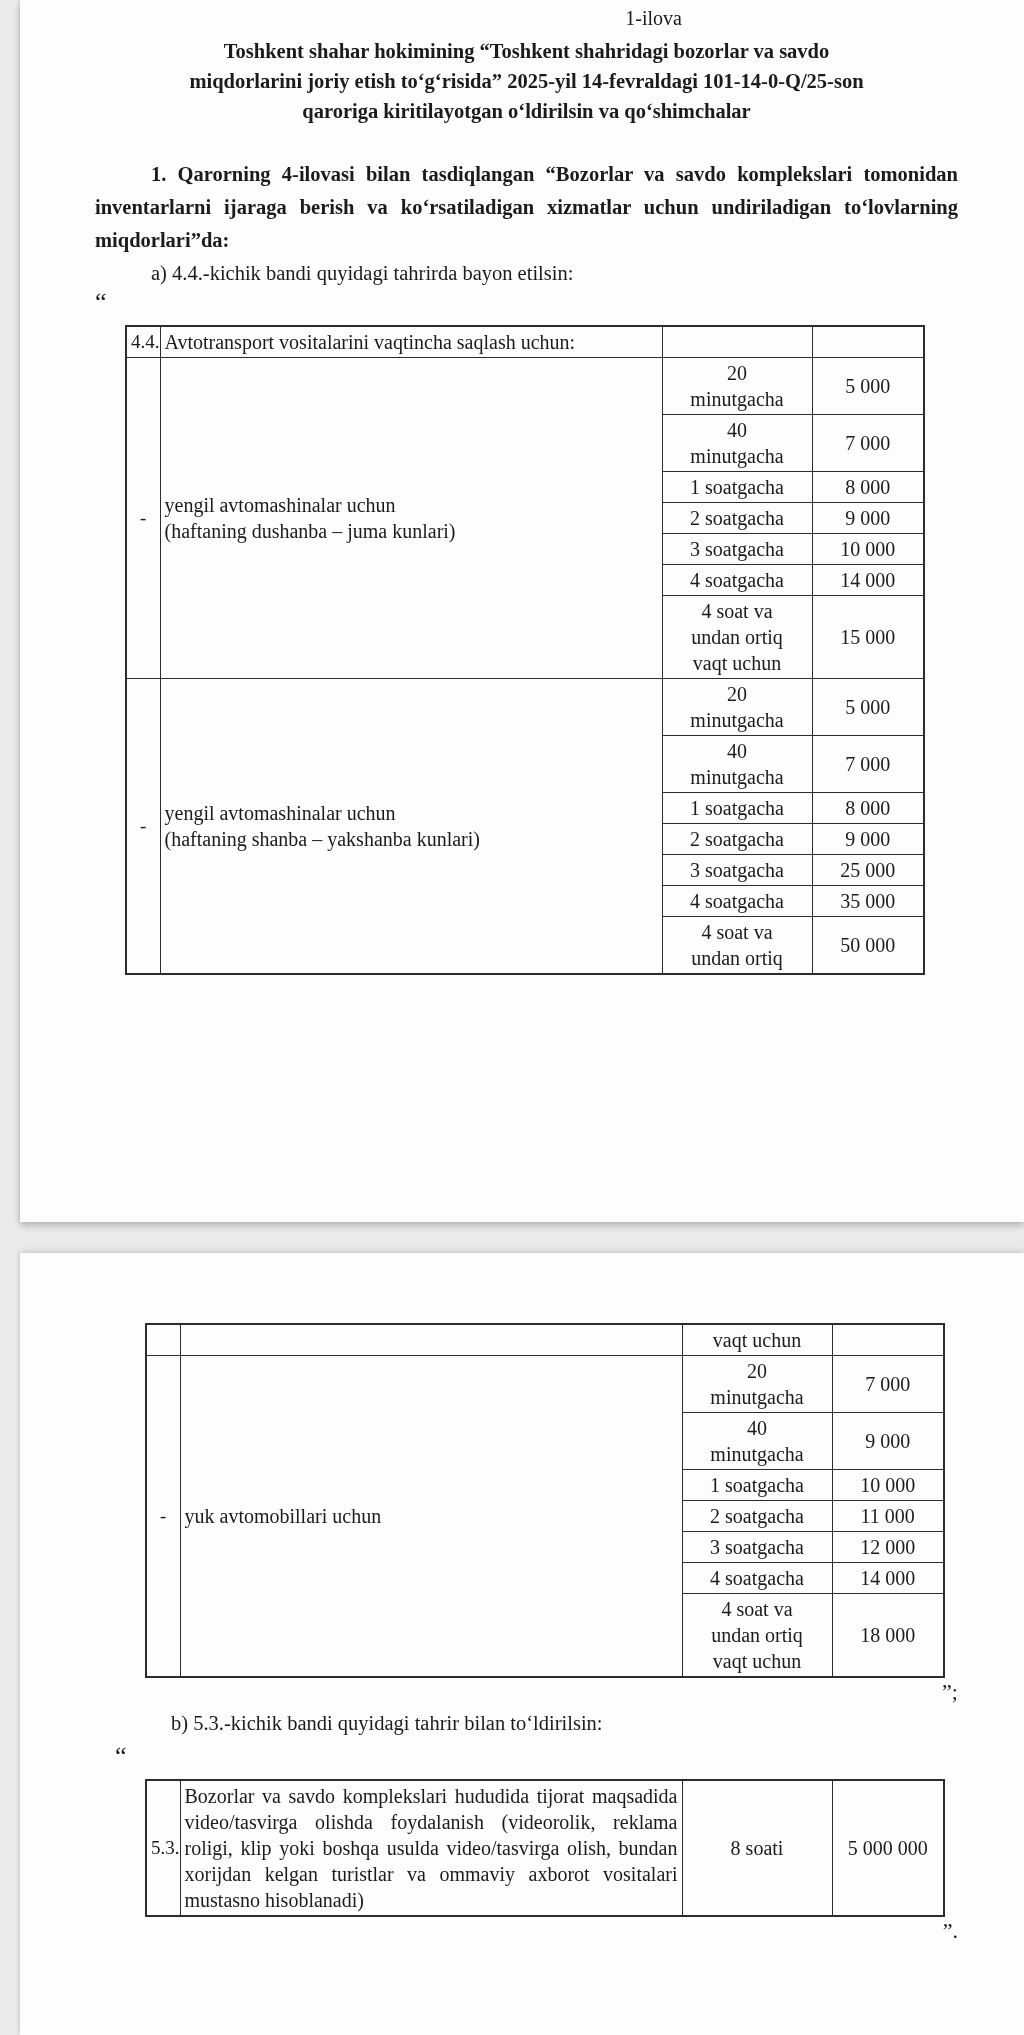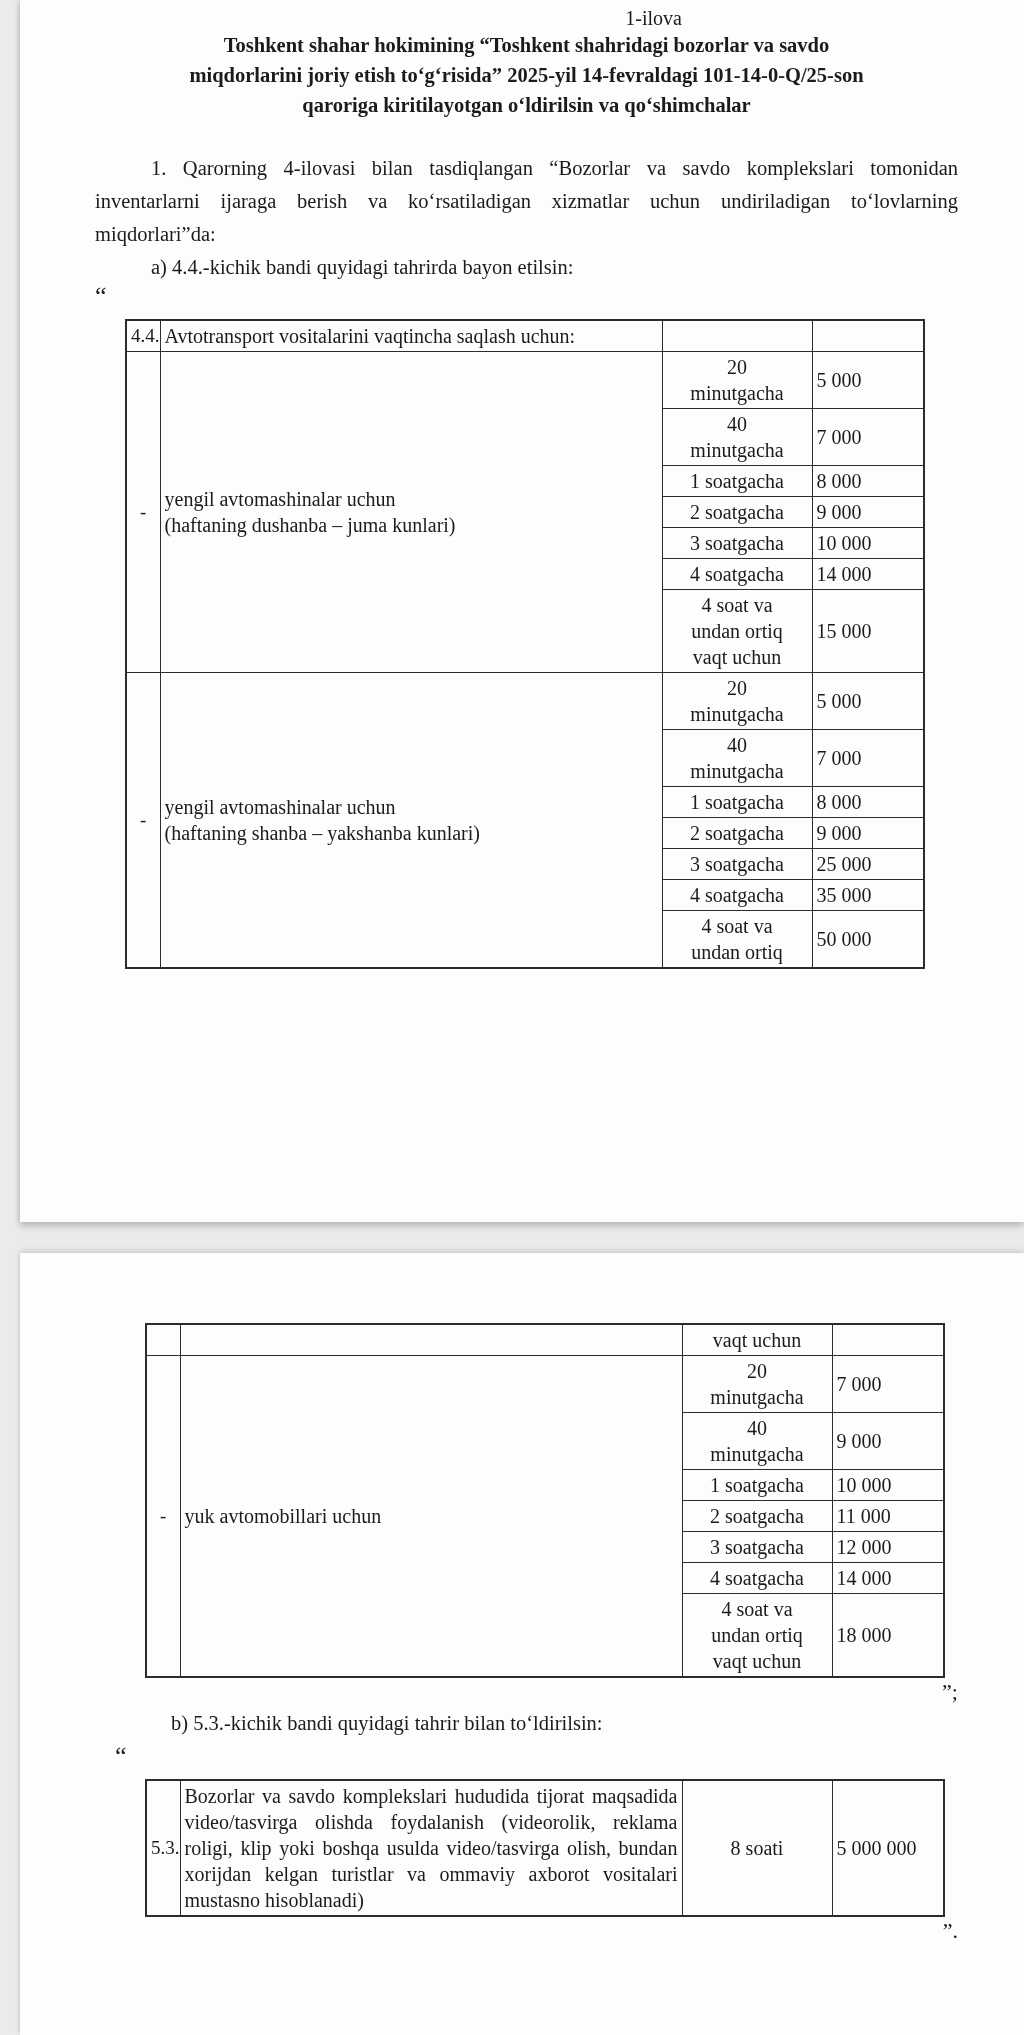--- a/index.html
+++ b/index.html
@@ -32,32 +32,33 @@
     overflow: hidden;
   }
 
   .annex {
     text-align: right;
     padding-right: 276px;
     font-size: 20px;
     line-height: 24px;
   }
   .doc-title {
+    margin-top: 6px;
     text-align: center;
     font-weight: bold;
     font-size: 20.5px;
     line-height: 30px;
   }
   .para {
     margin: 0;
     font-size: 20.5px;
     line-height: 33px;
     text-indent: 56px;
   }
-  .justify { text-align: justify; }
+  .justify { text-align: justify; font-weight: bold; }
   .para-intro { margin-top: 32px; }
 
   .quote-open {
     font-size: 26px;
     line-height: 24px;
     height: 26px;
   }
   .quote-close {
     text-align: right;
     font-size: 22px;
@@ -82,21 +83,21 @@
   }
   table.doc-table { border: 2.4px solid #2c2c2c; }
   col.c-num  { width: 34px; }
   col.c-desc { width: 502px; }
   col.c-time { width: 150px; }
   col.c-price{ width: 112px; }
 
   td.cell-num   { text-align: center; padding: 1px 1px; font-size: 19px; }
   td.cell-desc  { text-align: left; padding: 2px 8px; white-space: pre-line; }
   td.cell-time  { text-align: center; white-space: pre-line; }
-  td.cell-price { }
+  td.cell-price { text-align: center; }
   td.cell-desc-justify {
     text-align: justify;
     white-space: normal;
     padding: 2px 6px;
   }
 </style>
 </head>
 <body>
 
 <div class="canvas">

